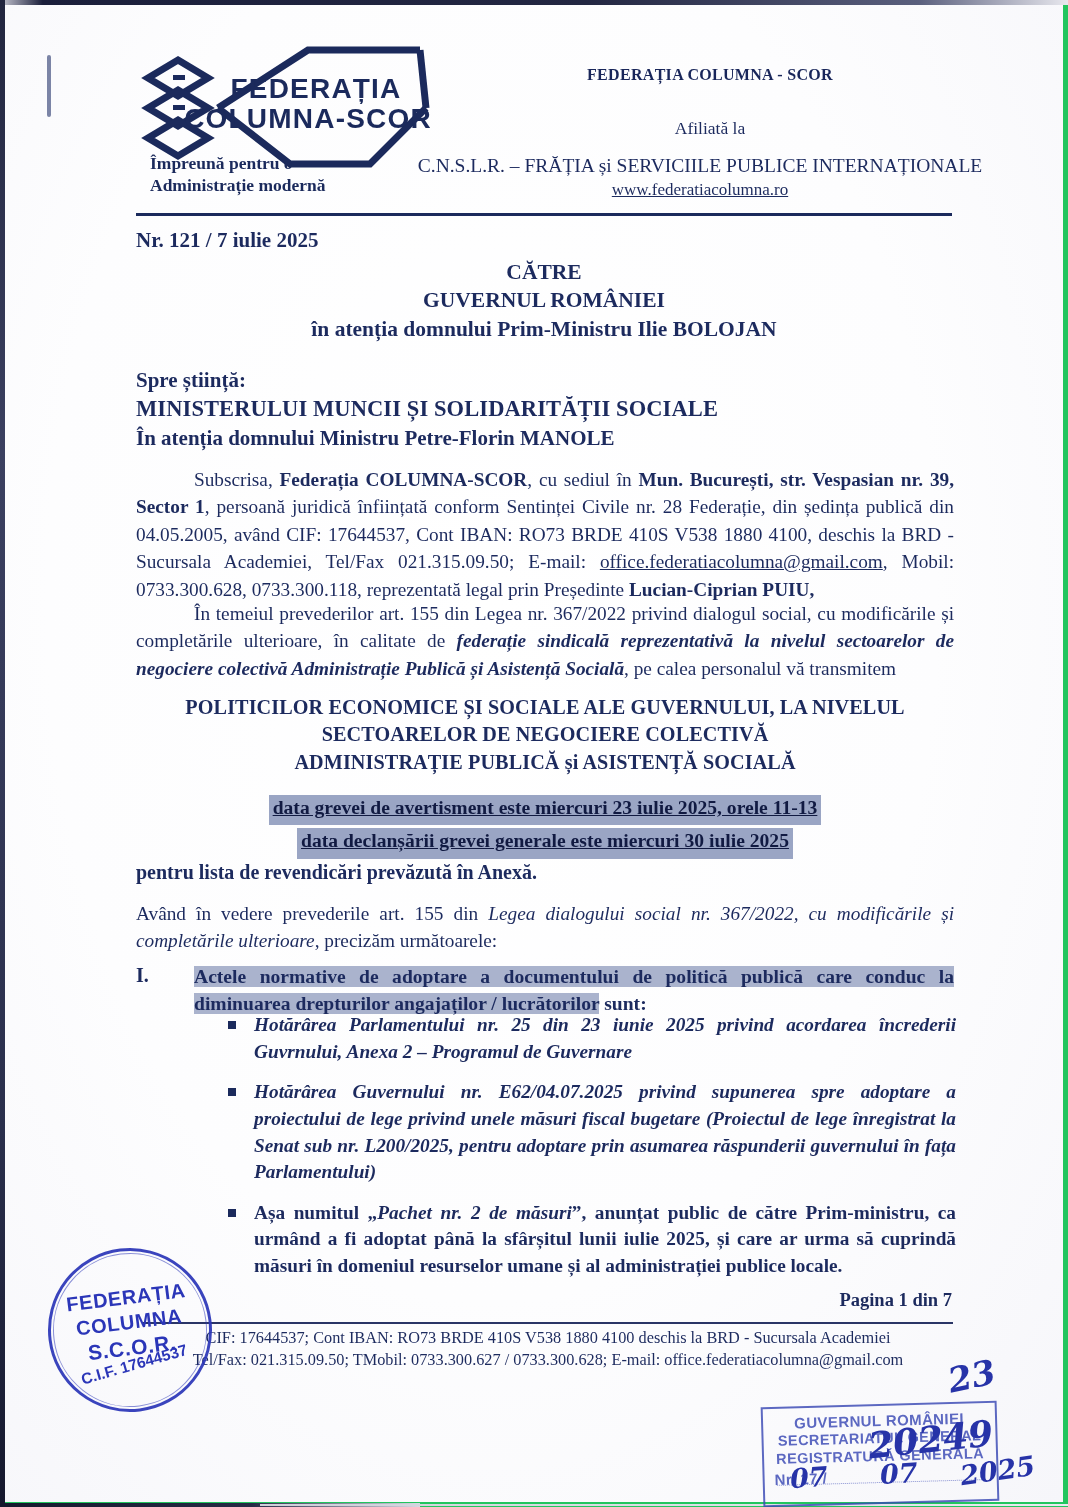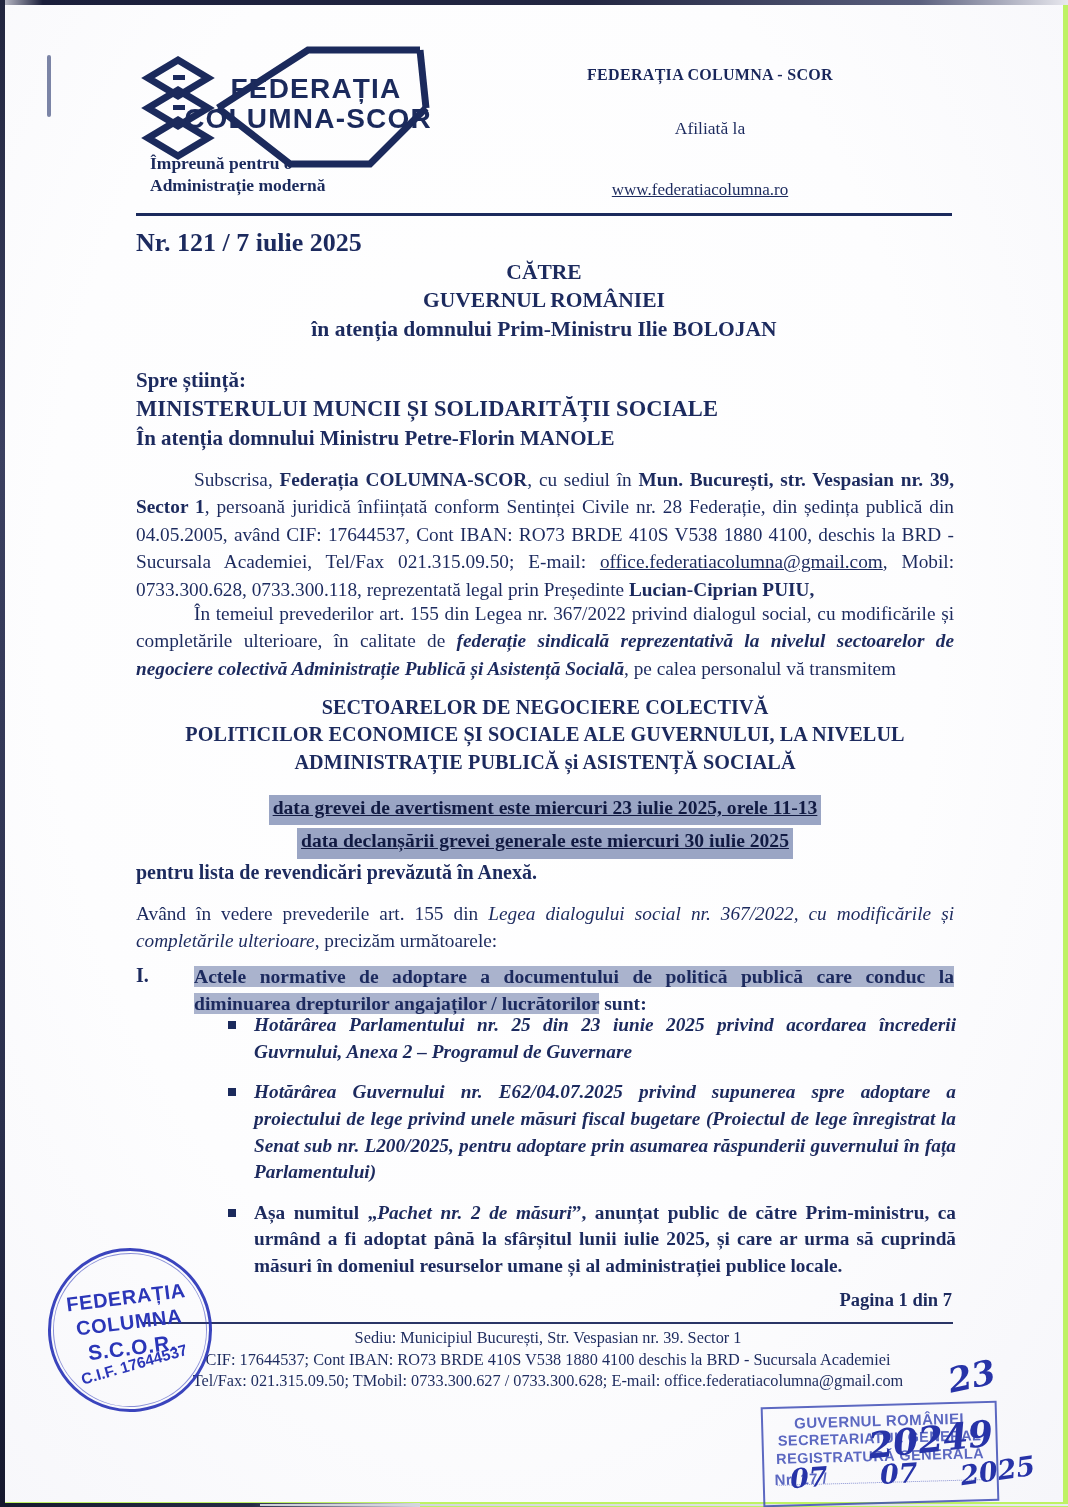--- a/index.html
+++ b/index.html
@@ -7,21 +7,21 @@
     padding: 0;
     background: #ffffff;
   }
   body {
     font-family: "Liberation Serif", "DejaVu Serif", serif;
   }
   .page {
     position: relative;
     width: 1068px;
     height: 1507px;
-    background: #bef264;
+    background: #22c55e;
     overflow: hidden;
     color: #1c2a5e;
     box-sizing: border-box;
   }
   
   .scan-edge-top {
     position: absolute; left: 0; top: 0; width: 1068px; height: 5px;
     background: linear-gradient(to right,#c9c9d4 0%, #1b1f3b 4%, #232742 55%, #5a5f7d 86%, #e8e8ee 100%);
   }
   .scan-edge-left {
@@ -77,21 +77,21 @@
     background: #1b2a5c;
   }
   .left-tick {
     position: absolute; left: 47px; top: 55px; width: 4px; height: 62px;
     background: #4a5684; border-radius: 2px; opacity: .72;
   }
 
   
   .docnum {
     position: absolute; left: 136px; top: 228px;
-    font-weight: bold; font-size: 26px;
+    font-weight: bold; font-size: 21px;
   }
   .addr-block {
     position: absolute; left: 136px; top: 258px; width: 816px;
     text-align: center; font-weight: bold; font-size: 21.5px; line-height: 1.32;
   }
   .fyi-block {
     position: absolute; left: 136px; top: 366px; width: 816px;
     font-weight: bold; line-height: 1.34;
   }
   .fyi-label { font-size: 21px; }
@@ -276,20 +276,21 @@
       </svg>
     </div>
 
     <div class="slogan">
       <div>Împreună pentru o</div>
       <div>Administrație modernă</div>
     </div>
 
     <div class="org-title">FEDERAȚIA COLUMNA - SCOR</div>
     <div class="affiliate-label">Afiliată la</div>
+    <div class="affiliate-line">C.N.S.L.R. – FRĂȚIA și SERVICIILE PUBLICE INTERNAȚIONALE</div>
     <div class="website">www.federatiacolumna.ro</div>
     <div class="header-rule"></div>
 
     <div class="docnum">Nr. 121 / 7 iulie 2025</div>
 
     <div class="addr-block">
       <div>CĂTRE</div>
       <div>GUVERNUL ROMÂNIEI</div>
       <div>în atenția domnului Prim-Ministru Ilie BOLOJAN</div>
     </div>
@@ -302,22 +303,22 @@
 
     <div class="para indent p-subscrisa">
       <span>Subscrisa, </span><b>Federația COLUMNA-SCOR</b><span>, cu sediul în </span><b>Mun. București, str. Vespasian nr. 39, Sector 1</b><span>, persoană juridică înființată conform Sentinței Civile nr. 28 Federație, din ședința publică din 04.05.2005, având CIF: 17644537, Cont IBAN: RO73 BRDE 410S V538 1880 4100, deschis la BRD - Sucursala Academiei, Tel/Fax 021.315.09.50; E-mail: </span><span class="u">office.federatiacolumna@gmail.com</span><span>, Mobil: 0733.300.628, 0733.300.118, reprezentată legal prin Președinte </span><b>Lucian-Ciprian PUIU,</b>
     </div>
 
     <div class="para indent p-temei">
       <span>În temeiul prevederilor art. 155 din Legea nr. 367/2022 privind dialogul social, cu modificările și completările ulterioare, în calitate de </span><span class="bi">federație sindicală reprezentativă la nivelul sectoarelor de negociere colectivă Administrație Publică și Asistență Socială</span><span>, pe calea personalul vă transmitem</span>
     </div>
 
     <div class="notif-title">
+      <div>POLITICILOR ECONOMICE ȘI SOCIALE ALE GUVERNULUI, LA NIVELUL</div>
       <div>SECTOARELOR DE NEGOCIERE COLECTIVĂ</div>
-      <div>POLITICILOR ECONOMICE ȘI SOCIALE ALE GUVERNULUI, LA NIVELUL</div>
       <div>ADMINISTRAȚIE PUBLICĂ și ASISTENȚĂ SOCIALĂ</div>
     </div>
 
     <div class="hl-wrap">
       <div><span class="hl">data grevei de avertisment este miercuri 23 iulie 2025, orele 11-13</span></div>
       <div><span class="hl row2">data declanșării grevei generale este miercuri 30 iulie 2025</span></div>
     </div>
 
     <div class="p-anexa">pentru lista de revendicări prevăzută în Anexă.</div>
 
@@ -357,21 +358,20 @@
           </div>
         <div class="bullet-text"><span>Așa numitul „</span><i>Pachet nr. 2 de măsuri</i><span>”, anunțat public de către Prim-ministru, ca urmând a fi adoptat până la sfârșitul lunii iulie 2025, și care ar urma să cuprindă măsuri în domeniul resurselor umane și al administrației publice locale.</span></div>
       </div>
 
     </div>
 
     <div class="page-num">Pagina 1 din 7</div>
 
     <div class="footer-rule"></div>
     <div class="footer">
-      <span class="fl">Sediu: Municipiul București, Str. Vespasian nr. 39. Sector 1</span>
       <span class="fl">CIF: 17644537; Cont IBAN: RO73 BRDE 410S V538 1880 4100 deschis la BRD - Sucursala Academiei</span>
       <span class="fl">Tel/Fax: 021.315.09.50; TMobil: 0733.300.627 / 0733.300.628; E-mail: office.federatiacolumna@gmail.com</span>
     </div>
 
     <div class="round-stamp">
       <div class="ring"></div>
       <div class="ring2"></div>
       <div class="l1">FEDERAȚIA</div>
       <div class="l2">COLUMNA</div>
       <div class="l3">S.C.O.R.</div>

